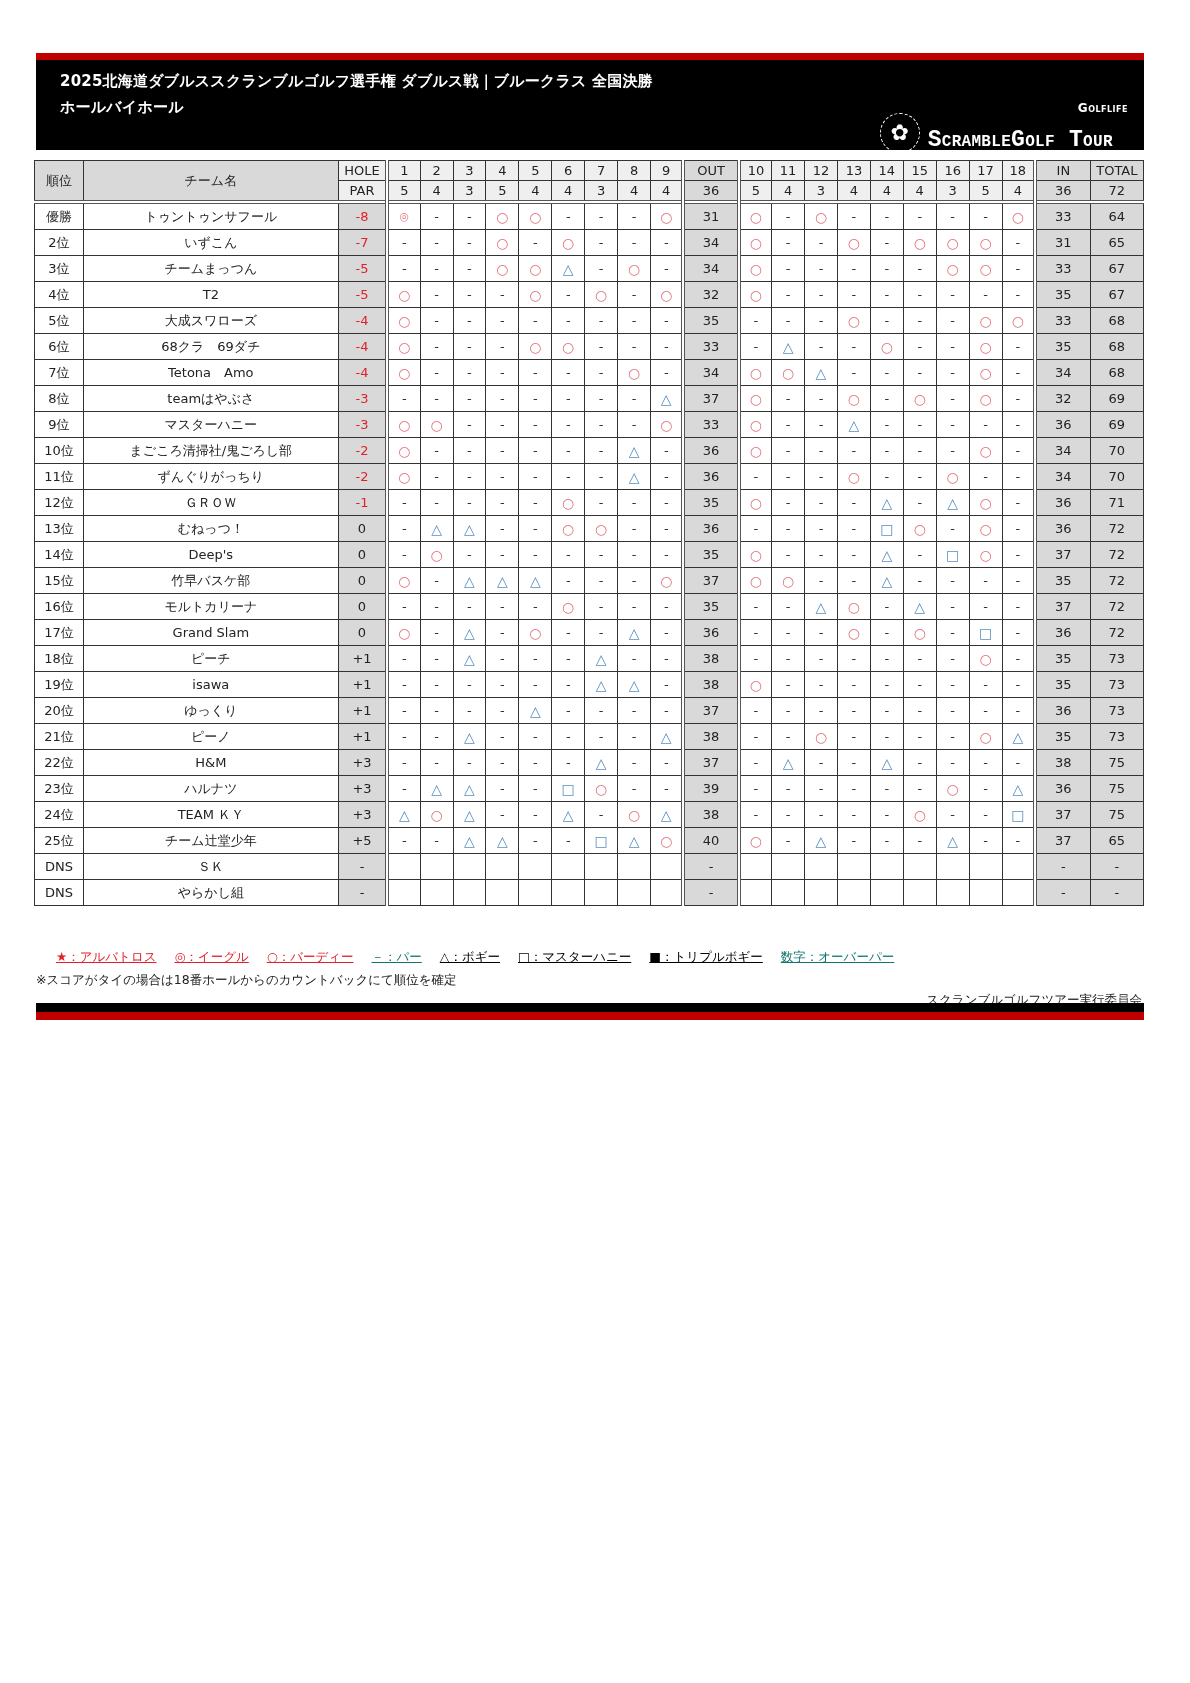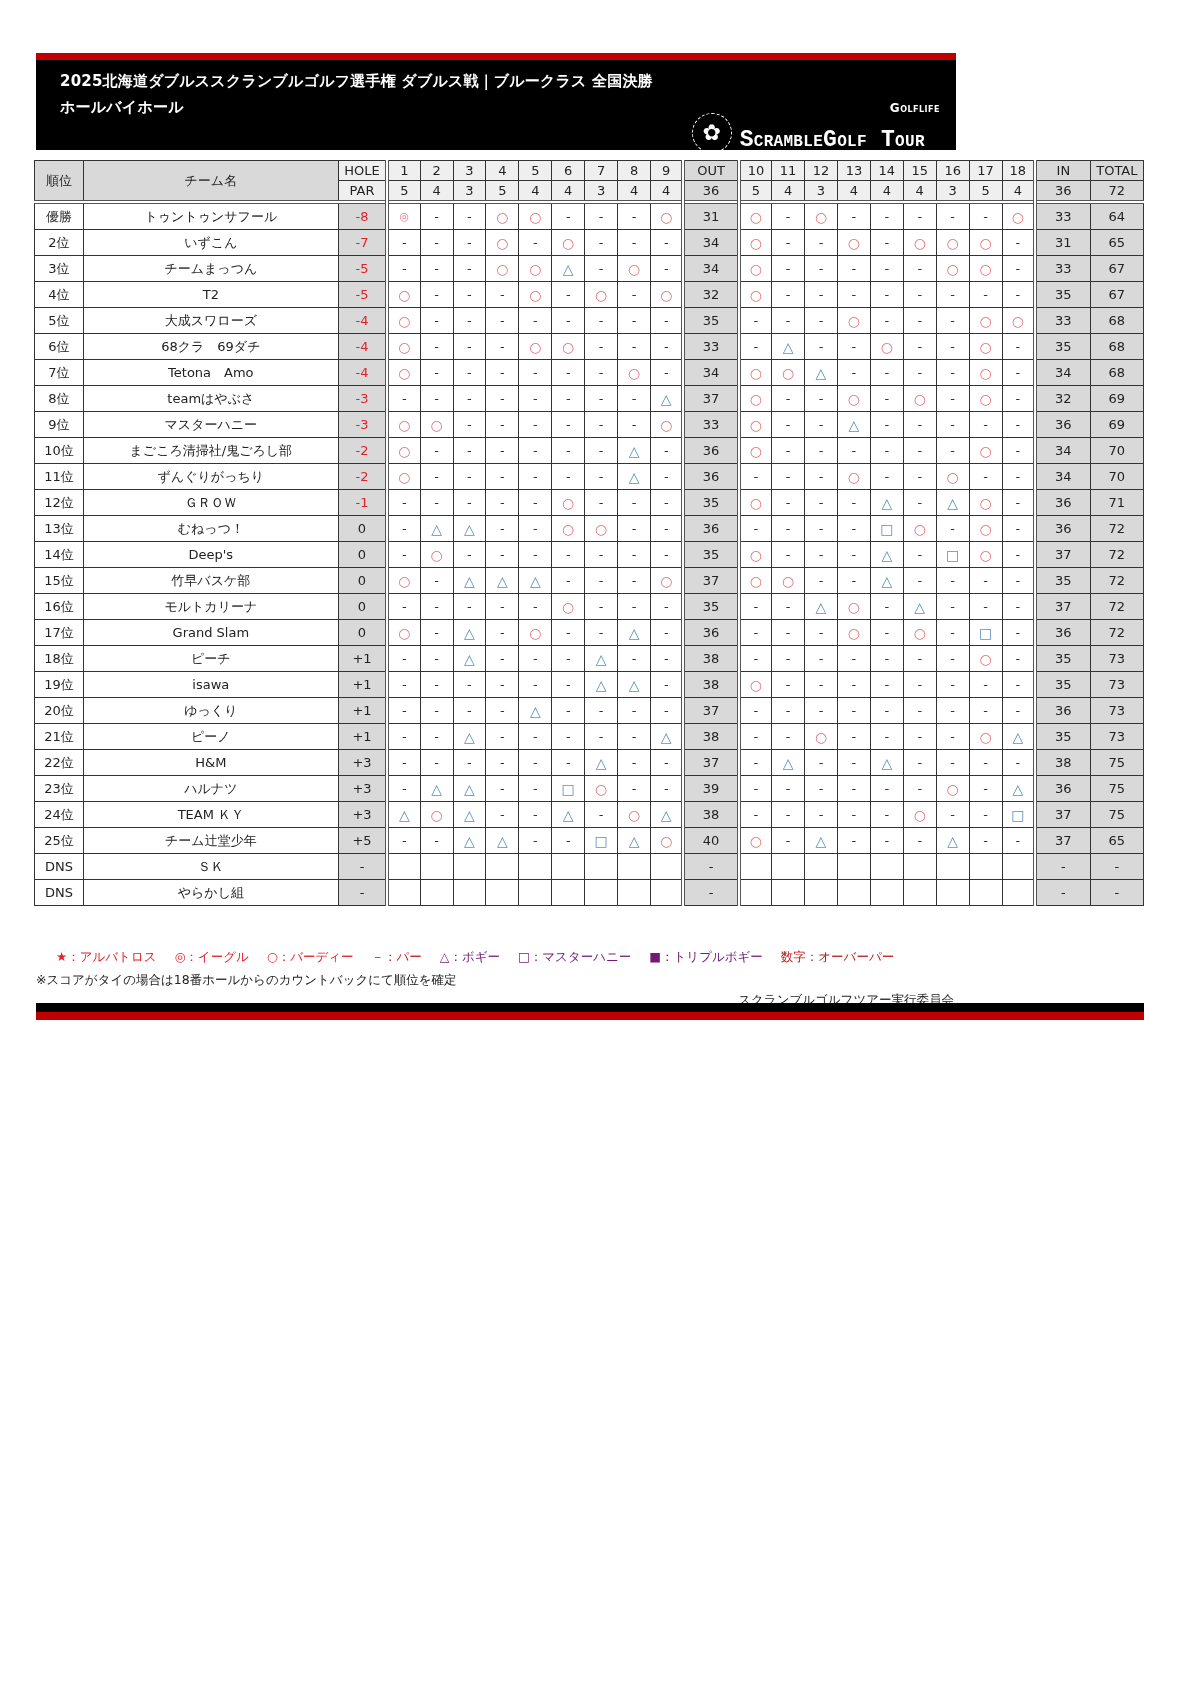--- a/index.html
+++ b/index.html
@@ -1,17 +1,17 @@
 <!DOCTYPE html>
 <html><head>
 <meta charset="utf-8">
 <style>
   html, body { margin: 0; padding: 0; background: #ffffff; }
   body { width: 1190px; height: 1683px; position: relative; font-family: "DejaVu Sans", "Liberation Sans", sans-serif; color: #222; }
-  .page { position: absolute; left: 36px; top: 53px; width: 920px; }
+  .page { position: absolute; left: 36px; top: 53px; width: 1108px; }
   .top-red { height: 7px; background: #c00000; }
   .header { height: 90px; background: #000; color: #fff; position: relative; }
   .header .lines { position: absolute; left: 24px; top: 8px; }
   .header .line { font-weight: bold; font-size: 15px; line-height: 26px; letter-spacing: 0.2px; white-space: nowrap; }
   .logo { position: absolute; right: 16px; top: 42px; display: flex; align-items: center; }
   .logo-badge { width: 40px; height: 40px; border-radius: 50%; border: 1.5px dashed #fff; display: flex; align-items: center; justify-content: center; margin-right: 8px; box-sizing: border-box; }
   .logo-badge .flower { color: #fff; font-size: 22px; line-height: 22px; }
   .logo-text { color: #fff; line-height: 1; }
   .logo-text .l1 { font-weight: bold; font-size: 12px; letter-spacing: 0.5px; font-variant: small-caps; text-align: right; }
   .logo-text .l2 { font-weight: bold; font-size: 23px; letter-spacing: 0.3px; font-variant: small-caps; margin-top: 15px; font-family: Liberation Mono, monospace; }
@@ -25,24 +25,24 @@
   .dbl-l { border-left: 4px double #555 !important; }
   .dbl-t td { border-top: 4px double #555 !important; }
   .red { color: #e0202a; }
   .mk-birdie { color: #e0707a; font-size: 14px; }
   .mk-eagle { color: #e0707a; font-size: 11px; }
   .mk-bogey { color: #5a8fc0; font-size: 14px; }
   .mk-double { color: #5a8fc0; font-size: 14px; }
   .mk-par { color: #333; }
 
   .legend { position: absolute; left: 20px; top: 896px; font-size: 12.5px; white-space: nowrap; }
-  .legend span { margin-right: 14px; }
+  .legend span { margin-right: 14px; text-decoration: underline; }
   .lg-red { color: #e0202a; }
-  .lg-blue { color: #701a75; margin-top: 34px; }
-  .lg-dark { color: #b91c1c; }
+  .lg-blue { color: #000000; margin-top: 34px; }
+  .lg-dark { color: #0f766e; }
   .note { position: absolute; left: 0; top: 919px; font-size: 12.5px; white-space: nowrap; }
   .credit { position: absolute; right: 2px; top: 939px; font-size: 12.5px; white-space: nowrap; }
   .bot-black { position: absolute; left: 0; top: 950px; width: 1108px; height: 9px; background: #000; }
   .bot-red { position: absolute; left: 0; top: 959px; width: 1108px; height: 8px; background: #c00000; }
 </style>
 </head>
 <body>
 
 <div class="page">
   <div class="top-red"></div>

